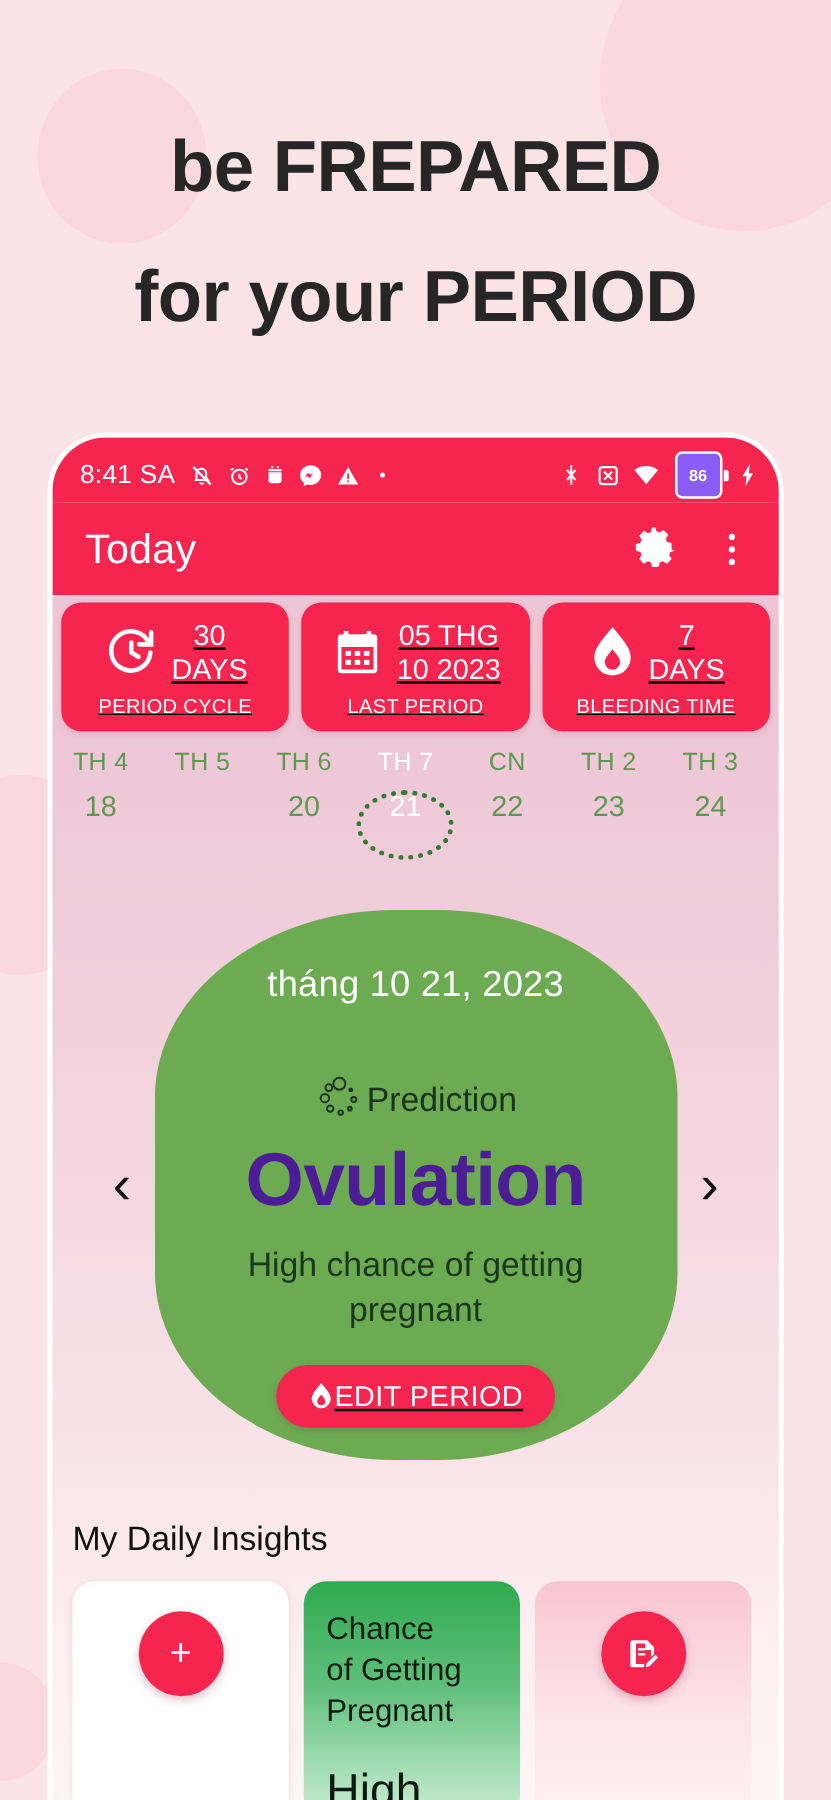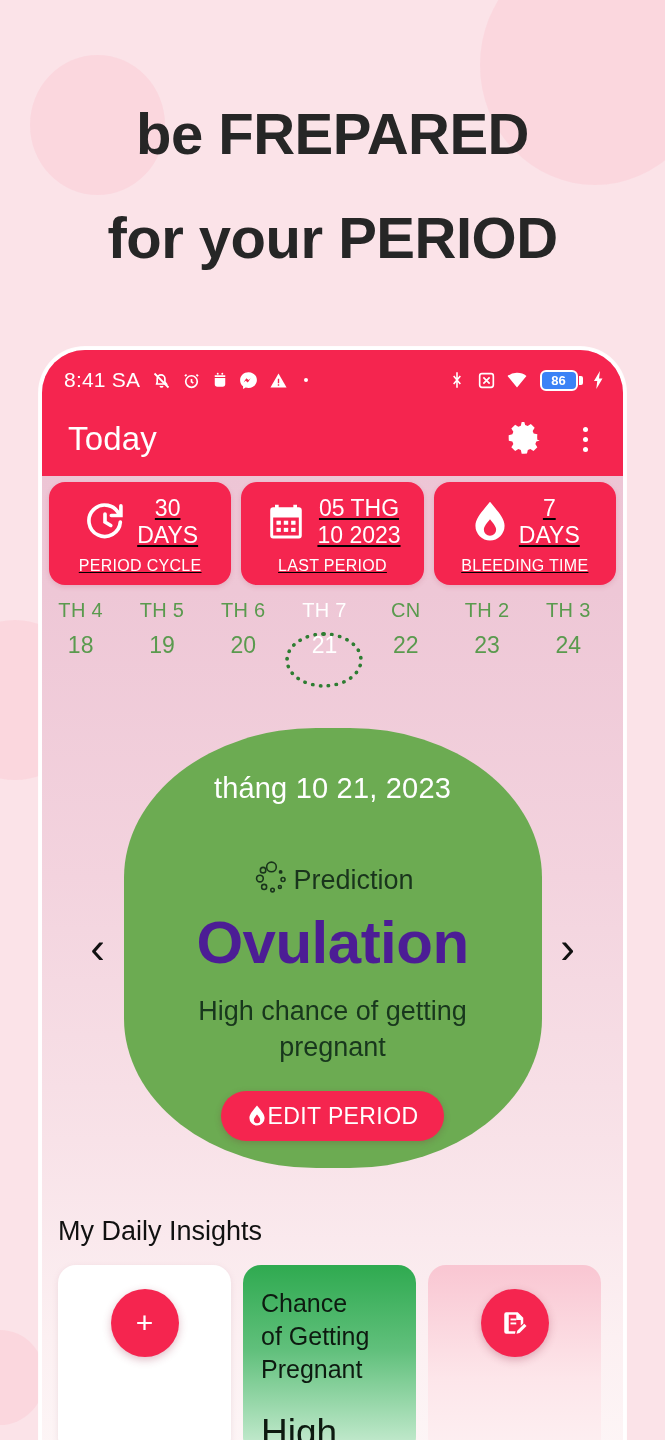--- a/index.html
+++ b/index.html
@@ -86,24 +86,24 @@
   .sb-ico { display: inline-flex; align-items: center; justify-content: center; }
   .sb-spacer { flex: 1; }
   .sb-dot { width: 4px; height: 4px; border-radius: 50%; background: #fff; margin-left: 6px; }
 
   .battery {
     display: inline-flex;
     align-items: center;
     margin-left: 3px;
   }
   .battery-body {
-    width: 38px; height: 21px;
+    width: 38px; height: 38px;
     border: 2.5px solid #fff;
     border-radius: 6px;
-    background: #3b82f6;
+    background: #8b5cf6;
     display: flex; align-items: center; justify-content: center;
     font-size: 13px; font-weight: 700; color: #fff;
     line-height: 1;
   }
   .battery-tip {
     width: 4px; height: 9px;
     background: #fff;
     border-radius: 0 2px 2px 0;
     margin-left: 1.5px;
   }
@@ -240,20 +240,21 @@
     background: #f5254f;
     border: none;
     border-radius: 30px;
     height: 50px;
     padding: 0 26px;
     display: inline-flex;
     align-items: center;
     gap: 1px;
     cursor: pointer;
     box-shadow: 0 2px 6px rgba(120,40,60,.25);
+    text-decoration: underline;
   }
   .edit-btn span { color: #fff; font-size: 23px; letter-spacing: .4px; }
 
   
   .insights-head {
     font-size: 27px;
     color: #111;
     padding: 48px 0 0 16px;
   }
   .insight-row {
@@ -465,23 +466,20 @@
 
     <div class="day-col">
       <div class="day-name">TH 4</div>
       <div class="day-num-wrap">
         <div class="day-num">18</div>
       </div>
     </div>
 
     <div class="day-col">
       <div class="day-name">TH 5</div>
-      <div class="day-num-wrap">
-        <div class="day-num">19</div>
-      </div>
     </div>
 
     <div class="day-col">
       <div class="day-name">TH 6</div>
       <div class="day-num-wrap">
         <div class="day-num">20</div>
       </div>
     </div>
 
     <div class="day-col is-today">

